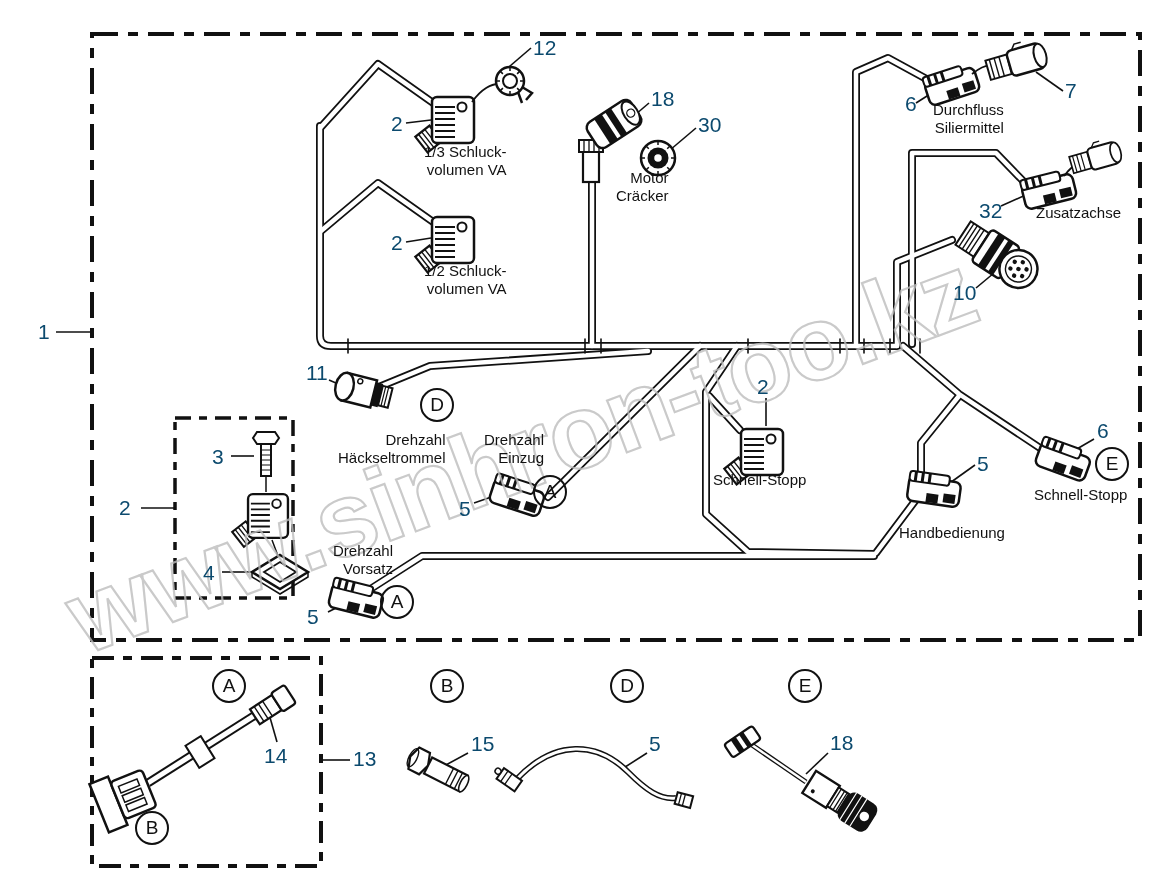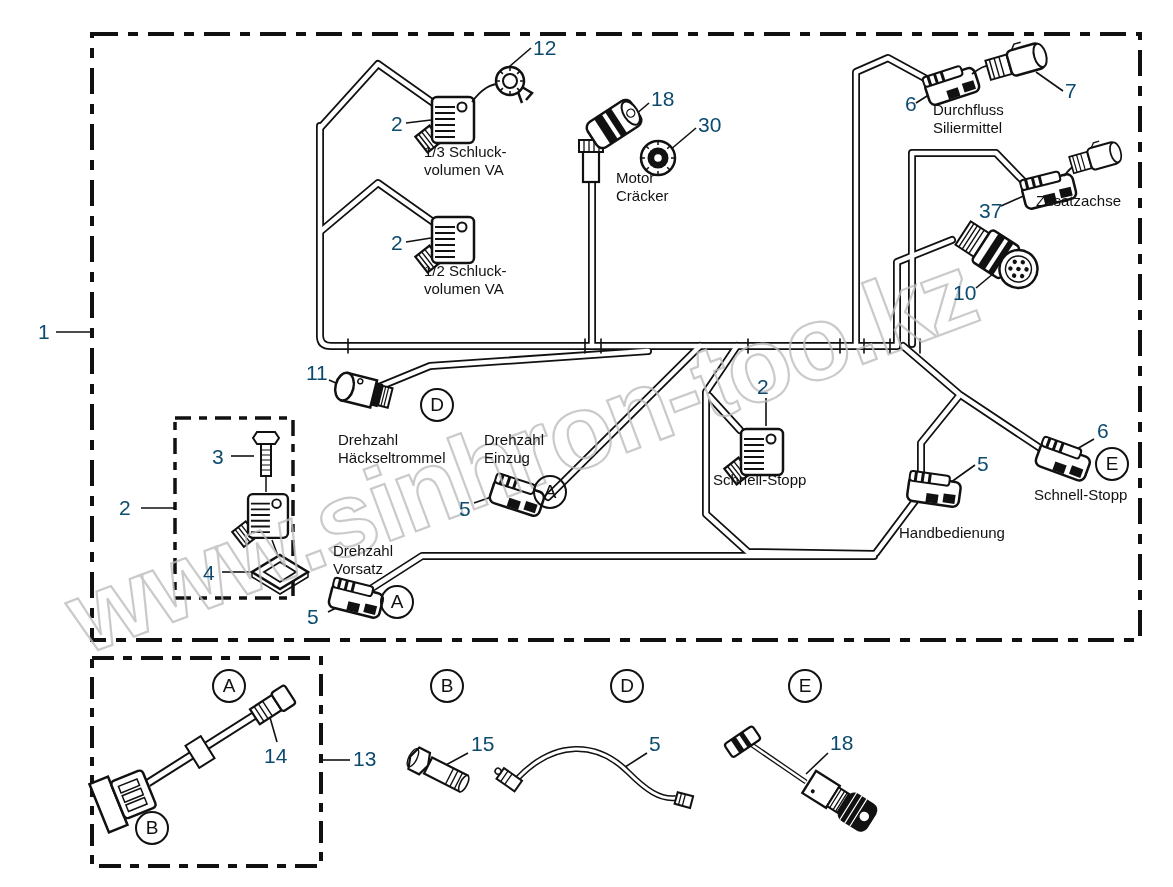--- a/index.html
+++ b/index.html
@@ -1,20 +1,20 @@
 <!DOCTYPE html>
 <html><head>
 <meta charset="utf-8">
 <style>
   html,body{margin:0;padding:0;background:#fff;}
   #stage{position:relative;width:1173px;height:887px;background:#fff;overflow:hidden;
          font-family:"Liberation Sans",sans-serif;}
   #art{position:absolute;left:0;top:0;}
   .num{position:absolute;font-size:21px;color:#0c4a6e;white-space:nowrap;}
-  .lbl{position:absolute;font-size:15px;line-height:1.2;color:#111;white-space:pre-line;}
+  .lbl{position:absolute;font-size:15px;line-height:1.2;color:#111;white-space:pre-line;text-align:right;}
   .circ{position:absolute;width:30px;height:30px;border:2.5px solid #111;border-radius:50%;
         display:flex;align-items:center;justify-content:center;
         font-size:19px;color:#111;background:transparent;}
 </style>
 </head>
 <body>
 
 <div id="stage">
 
 <svg id="art" width="1173" height="887" viewBox="0 0 1173 887">
@@ -273,21 +273,21 @@
 </svg>
 
 <div class="num" style="left:38px;top:320px">1</div>
 <div class="num" style="left:533px;top:36px">12</div>
 <div class="num" style="left:391px;top:112px">2</div>
 <div class="num" style="left:391px;top:231px">2</div>
 <div class="num" style="left:651px;top:87px">18</div>
 <div class="num" style="left:698px;top:113px">30</div>
 <div class="num" style="left:905px;top:92px">6</div>
 <div class="num" style="left:1065px;top:79px">7</div>
-<div class="num" style="left:979px;top:199px">37</div>
+<div class="num" style="left:979px;top:199px">32</div>
 <div class="num" style="left:953px;top:281px">10</div>
 <div class="num" style="left:306px;top:361px">11</div>
 <div class="num" style="left:459px;top:497px">5</div>
 <div class="num" style="left:757px;top:375px">2</div>
 <div class="num" style="left:977px;top:452px">5</div>
 <div class="num" style="left:1097px;top:419px">6</div>
 <div class="num" style="left:119px;top:496px">2</div>
 <div class="num" style="left:212px;top:445px">3</div>
 <div class="num" style="left:203px;top:561px">4</div>
 <div class="num" style="left:307px;top:605px">5</div>
@@ -298,21 +298,21 @@
 <div class="num" style="left:830px;top:731px">18</div>
 
 <div class="lbl" style="left:424px;top:143px">1/3 Schluck-
 volumen VA</div>
 <div class="lbl" style="left:424px;top:262px">1/2 Schluck-
 volumen VA</div>
 <div class="lbl" style="left:616px;top:169px">Motor
 Cräcker</div>
 <div class="lbl" style="left:933px;top:101px">Durchfluss
 Siliermittel</div>
-<div class="lbl" style="left:1036px;top:192px">Zusatzachse</div>
+<div class="lbl" style="left:1036px;top:204px">Zusatzachse</div>
 <div class="lbl" style="left:338px;top:431px">Drehzahl
 Häckseltrommel</div>
 <div class="lbl" style="left:484px;top:431px">Drehzahl
 Einzug</div>
 <div class="lbl" style="left:713px;top:471px">Schnell-Stopp</div>
 <div class="lbl" style="left:333px;top:542px">Drehzahl
 Vorsatz</div>
 <div class="lbl" style="left:899px;top:524px">Handbedienung</div>
 <div class="lbl" style="left:1034px;top:486px">Schnell-Stopp</div>
 

